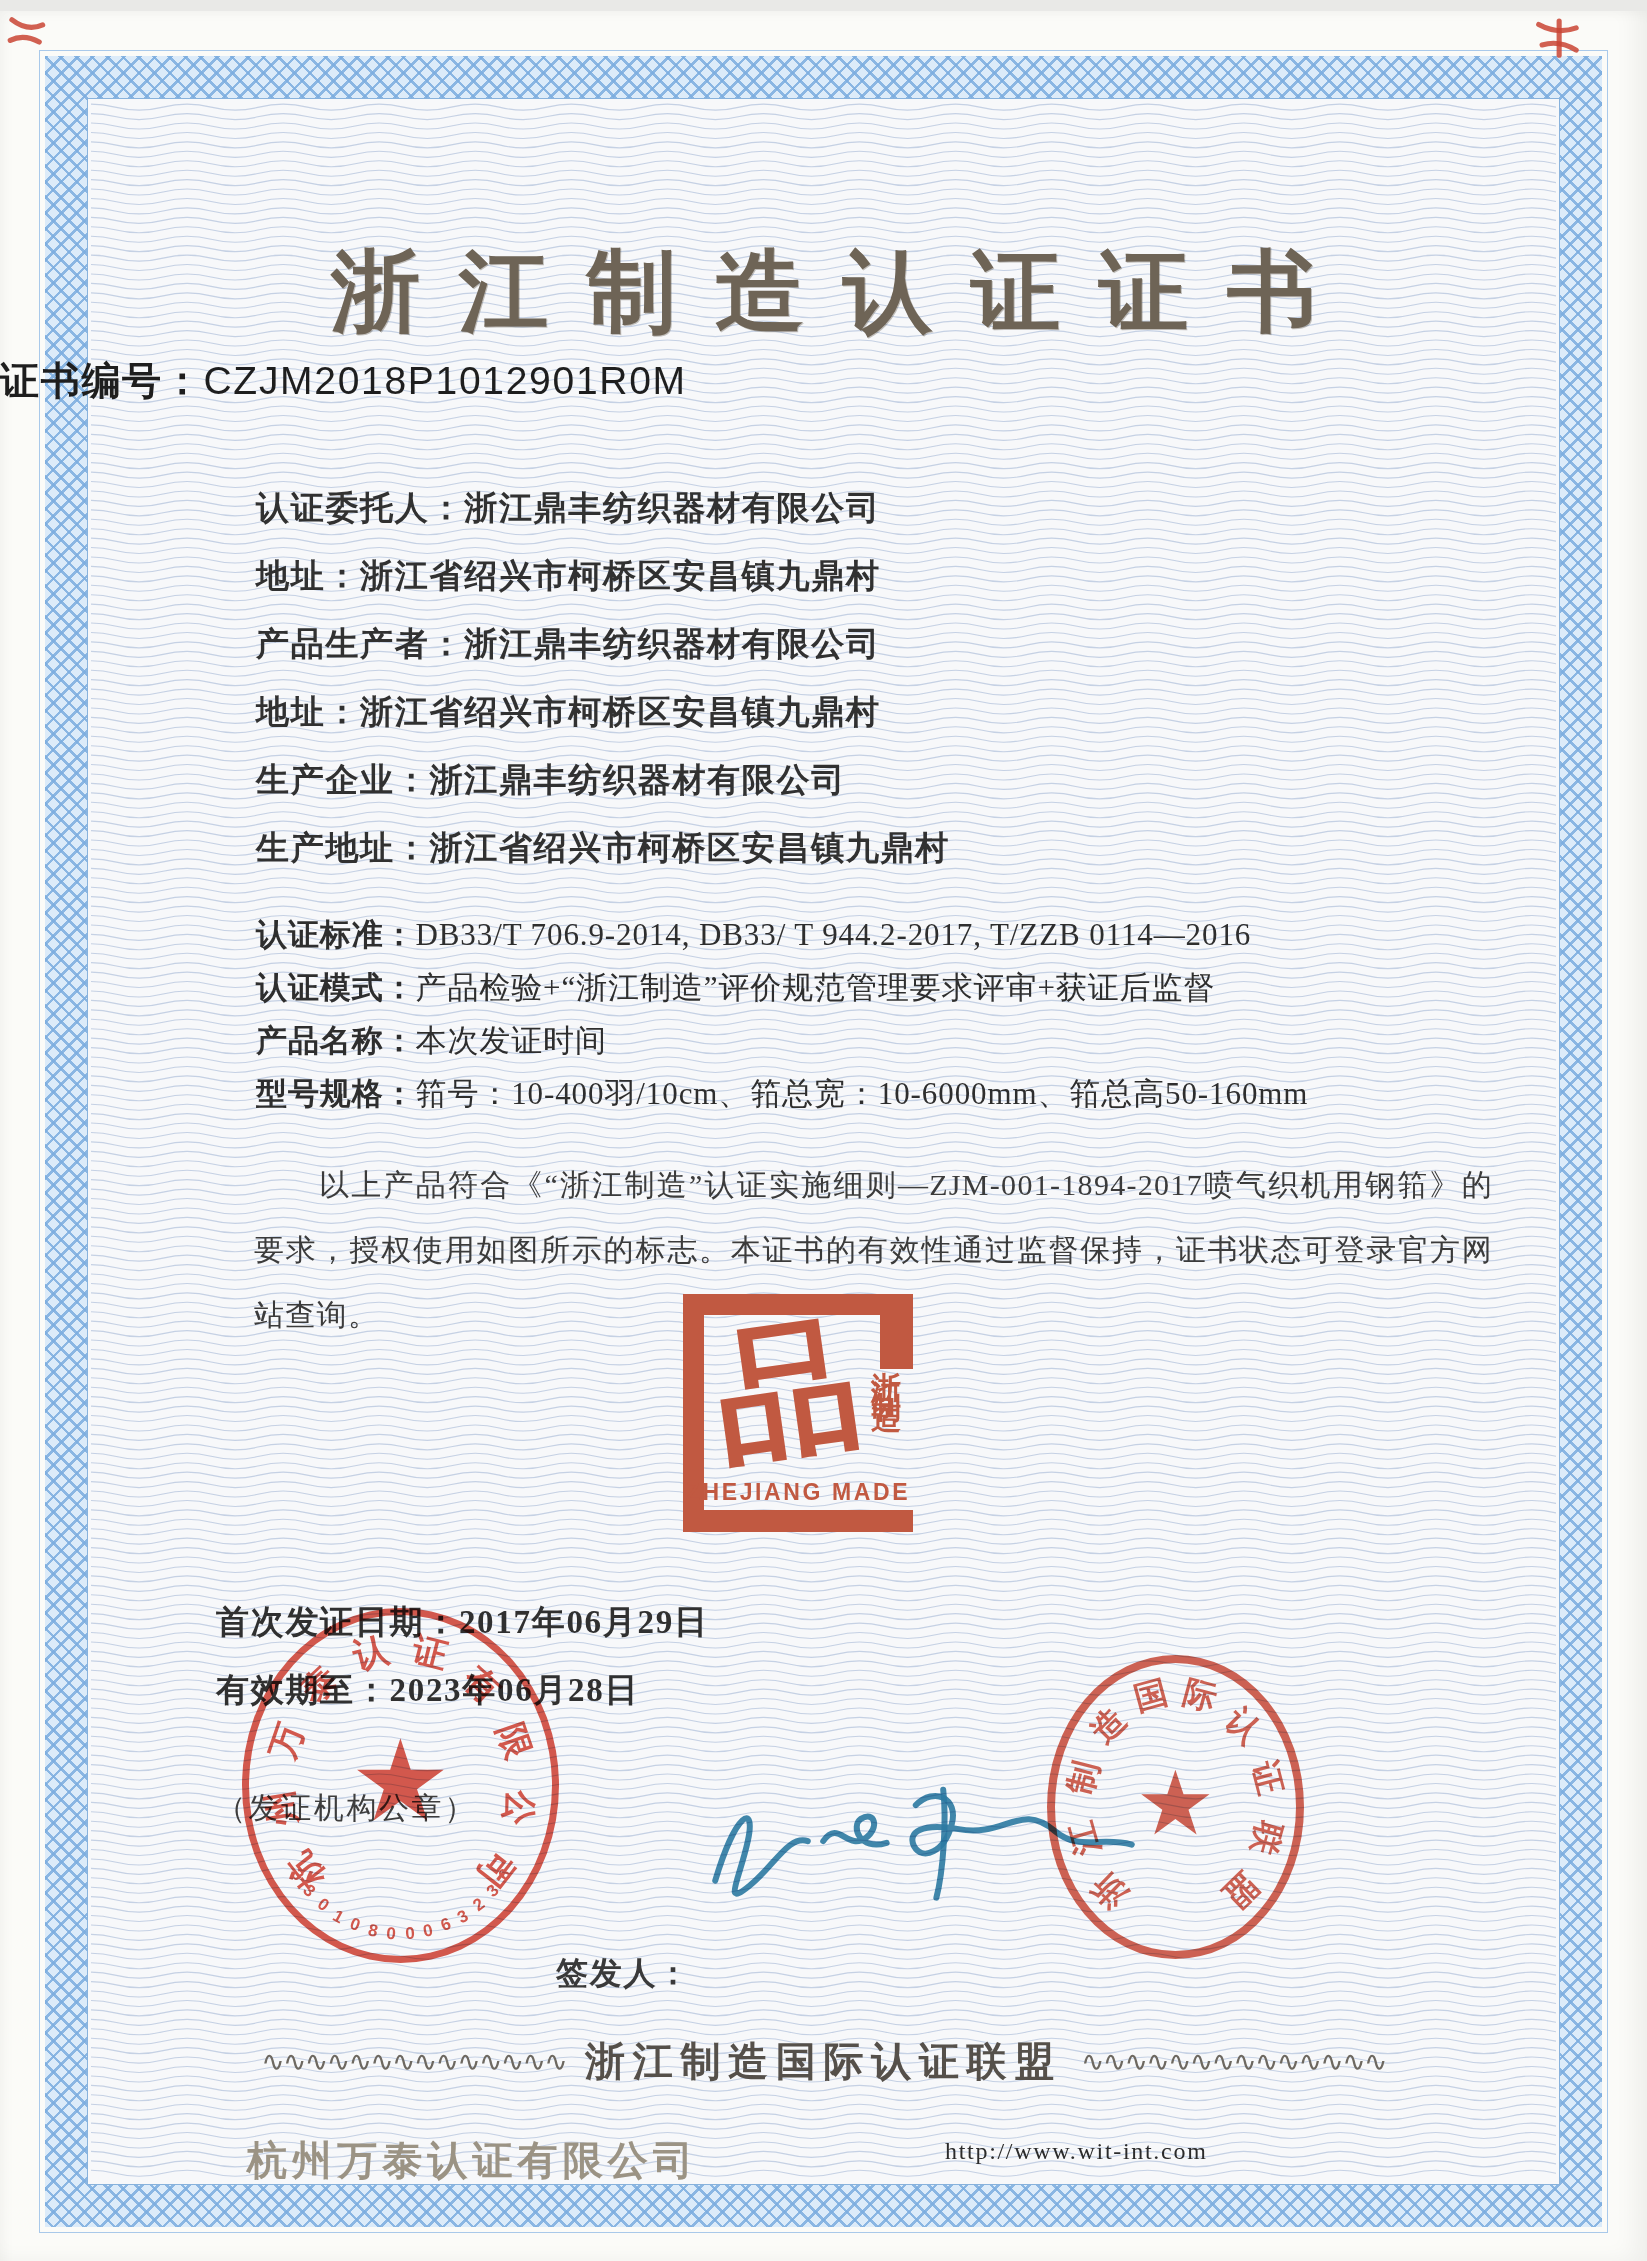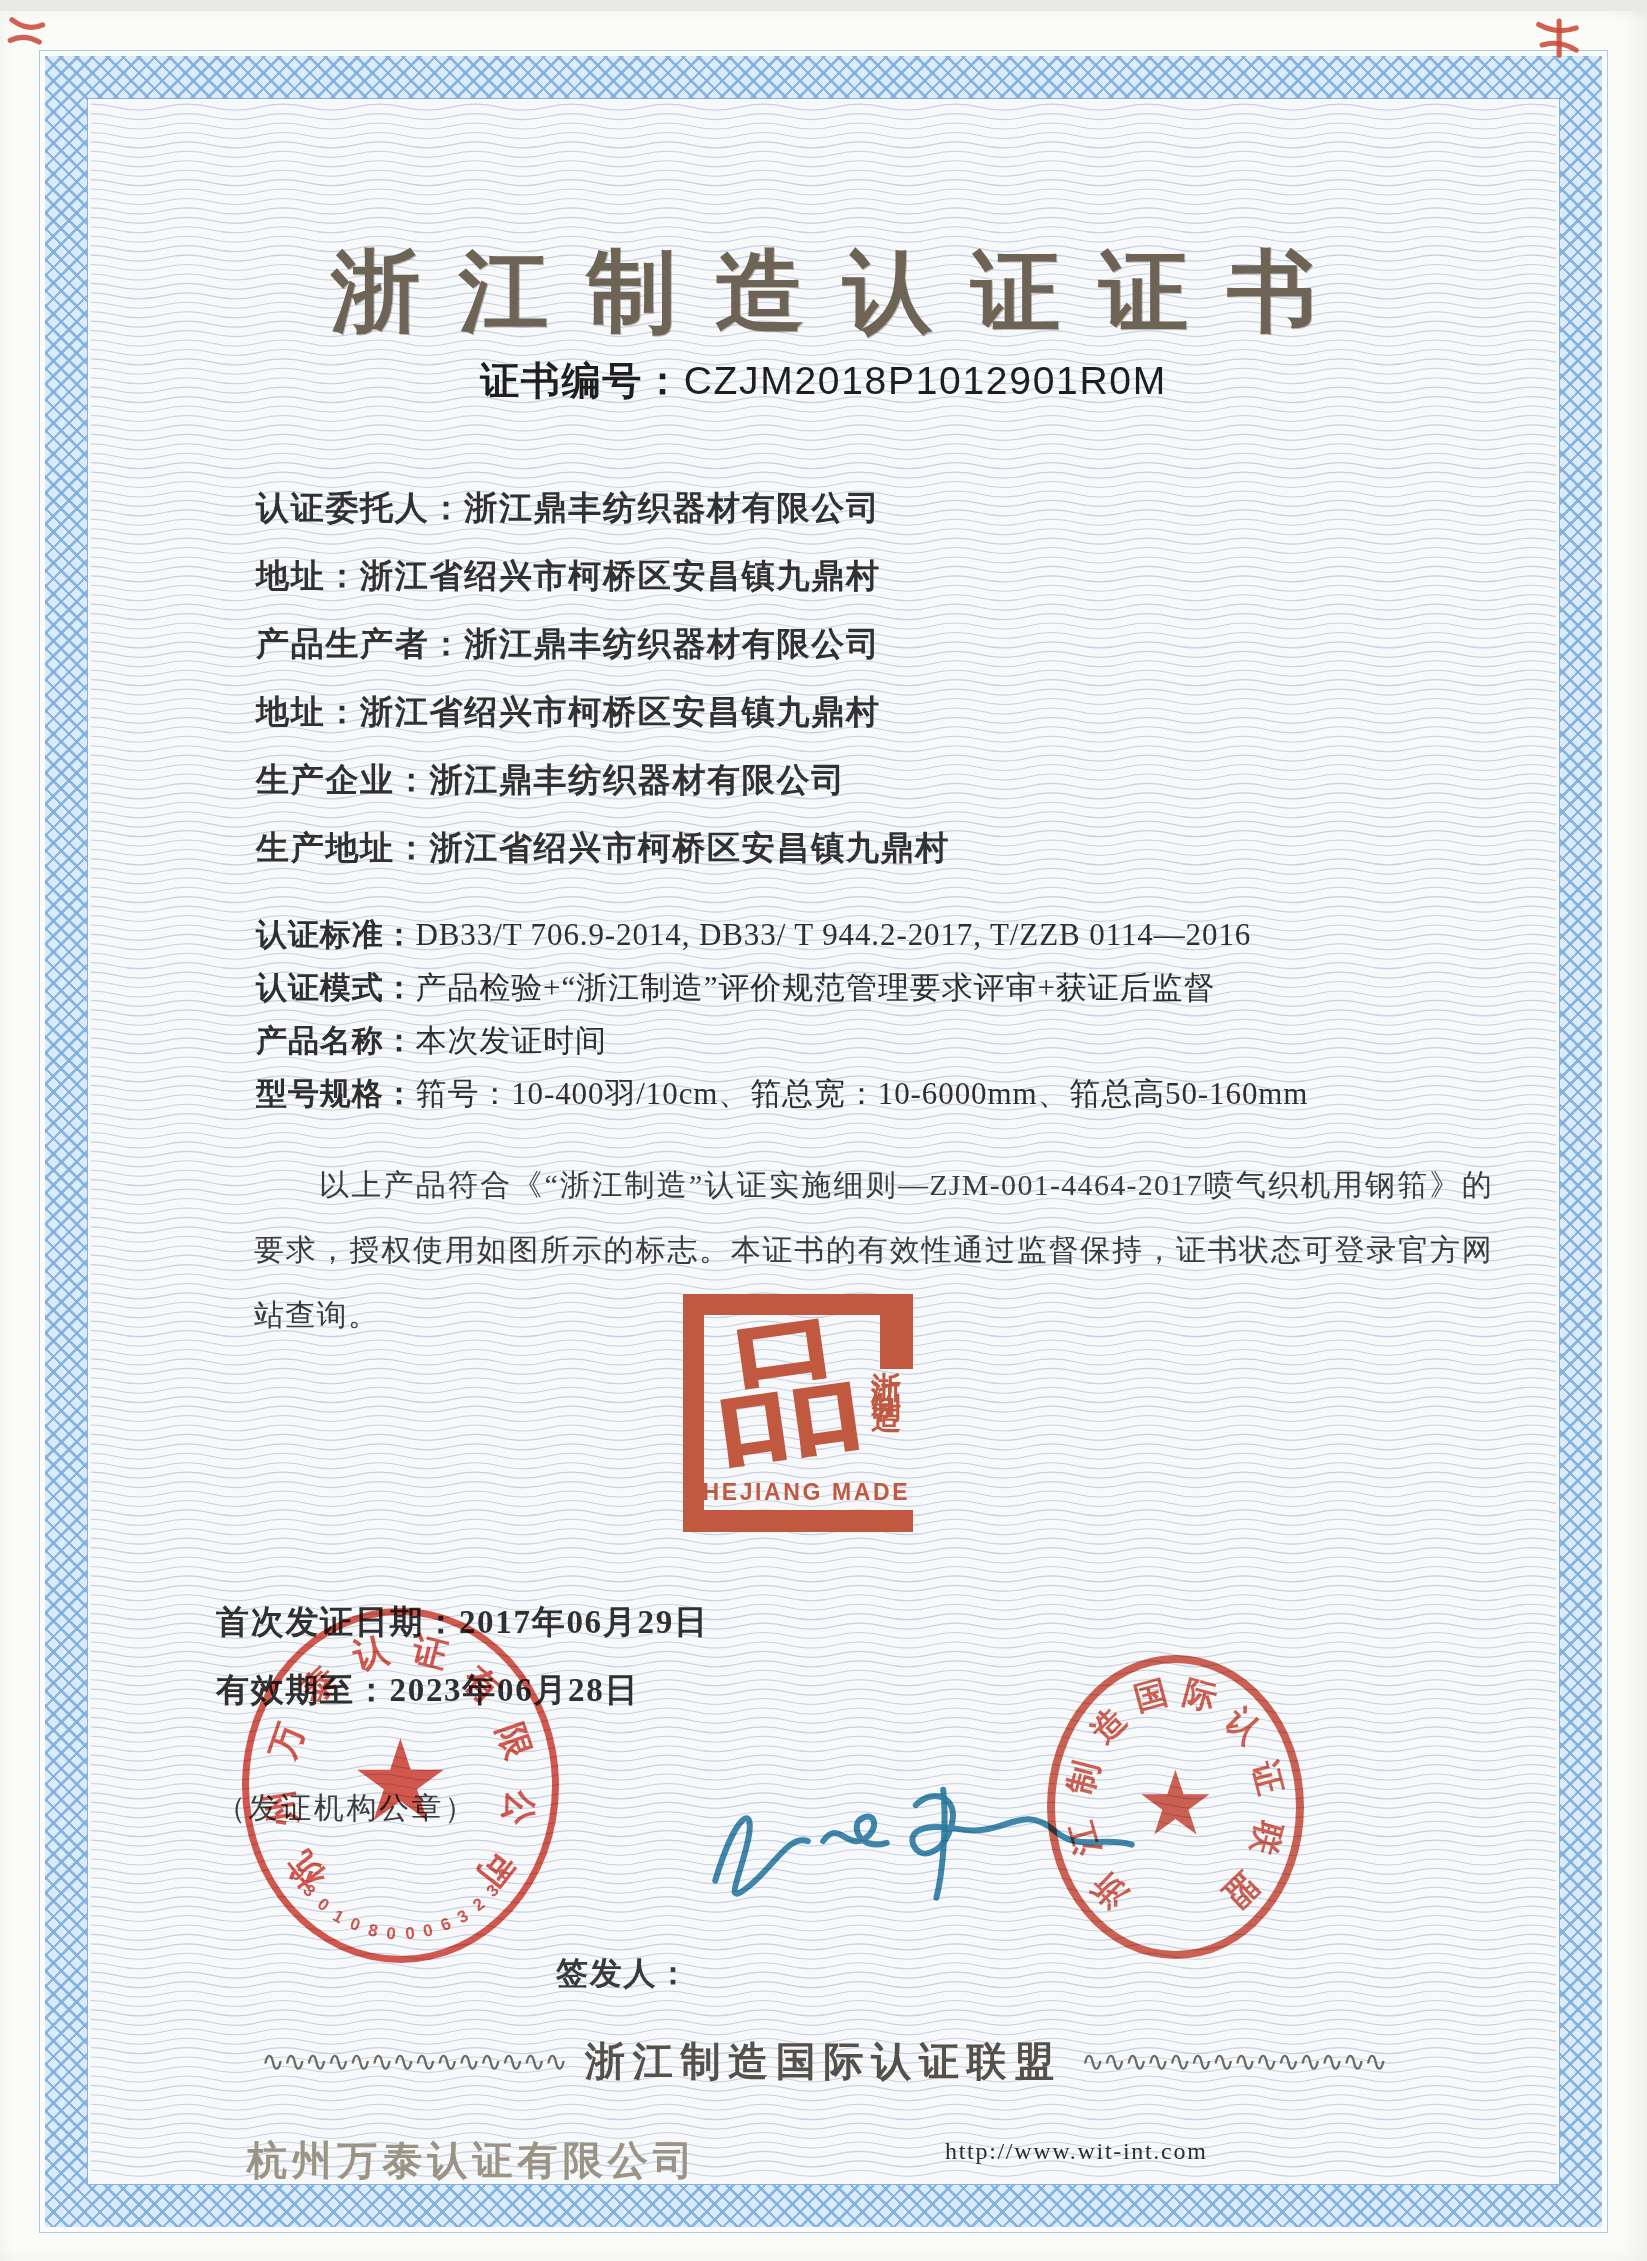--- a/index.html
+++ b/index.html
@@ -22,21 +22,21 @@
   #waves{position:absolute;left:91px;top:91px;width:1465px;height:2079px;z-index:0;}
   #waves path{stroke:rgba(122,150,196,.40);stroke-width:1.3;fill:none;}
   
   .title{
     position:absolute;left:0;right:0;top:161px;z-index:2;text-align:center;
     font-family:"DejaVu Serif",serif;font-weight:700;font-size:89px;
     color:#6e6456;letter-spacing:39px;text-indent:39px;
     text-shadow:0.9px 0.9px 0 rgba(90,80,65,.35);
   }
   .cert-no{
-    position:absolute;left:0;right:0;top:343px;z-index:2;text-align:center;
+    position:absolute;left:0;right:0;top:343px;z-index:2;
     font-family:"Liberation Sans",sans-serif;font-size:39px;color:#1e1e1e;letter-spacing:1.7px;
   }
   .cert-no .lbl{font-weight:700;}
   .block{position:absolute;z-index:2;}
   .parties{left:256px;top:463px;}
   .parties .row{height:68px;display:flex;align-items:center;font-size:33px;font-weight:700;color:#313131;letter-spacing:1.7px;}
   .details{left:256px;top:897px;}
   .details .row{height:53px;display:flex;align-items:center;font-size:31px;color:#2e2e2e;letter-spacing:0.9px;}
   .details .lbl{font-weight:700;}
   .statement{
@@ -392,21 +392,21 @@
     <div class="row">
         <span class="lbl">产品名称：</span>
         <span class="val">本次发证时间</span>
       </div>
     <div class="row">
         <span class="lbl">型号规格：</span>
         <span class="val">筘号：10-400羽/10cm、筘总宽：10-6000mm、筘总高50-160mm</span>
       </div>
   </div>
 
-  <p class="statement">以上产品符合《“浙江制造”认证实施细则—ZJM-001-4464-2017喷气织机用钢筘》的要求，授权使用如图所示的标志。本证书的有效性通过监督保持，证书状态可登录官方网站查询。</p>
+  <p class="statement">以上产品符合《“浙江制造”认证实施细则—ZJM-001-1894-2017喷气织机用钢筘》的要求，授权使用如图所示的标志。本证书的有效性通过监督保持，证书状态可登录官方网站查询。</p>
 
   <div class="logo">
     <div class="bar bar-left"></div>
     <div class="bar bar-top"></div>
     <div class="bar bar-corner"></div>
     <div class="bar bar-bottom"></div>
     <div class="logo-glyph">品</div>
     <div class="logo-side">浙江制造</div>
     <div class="logo-caption">ZHEJIANG MADE</div>
   </div>

